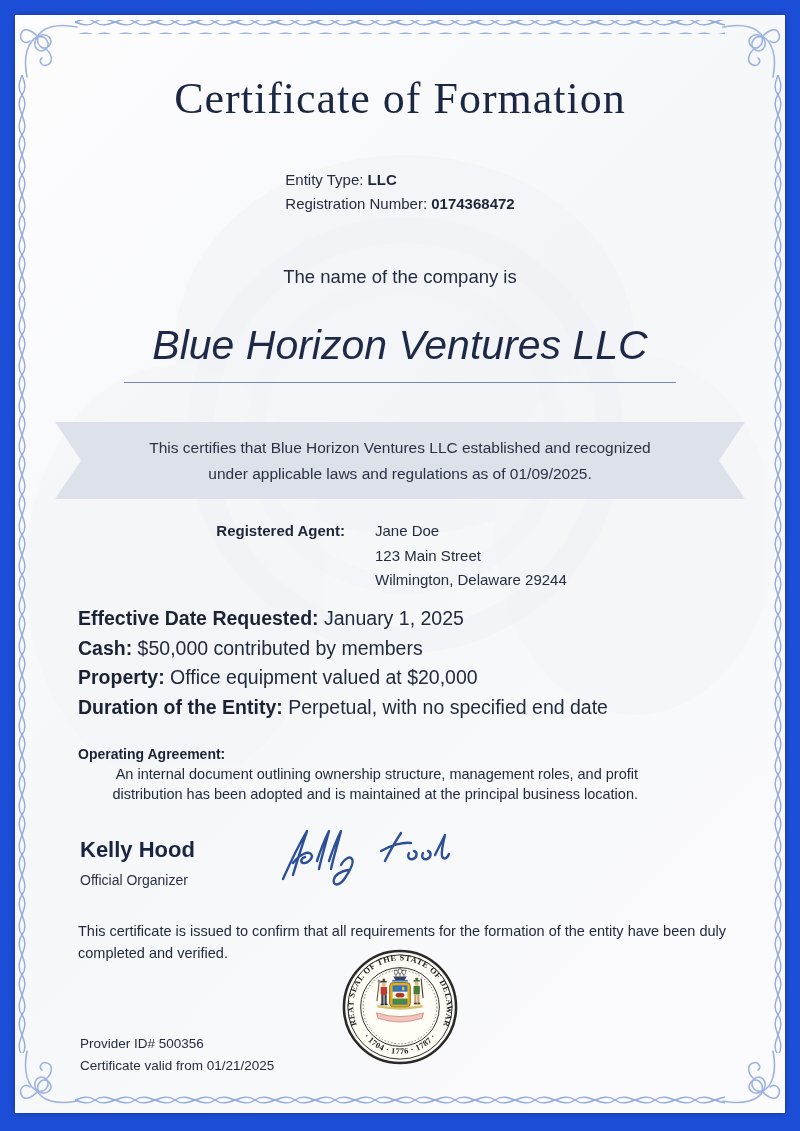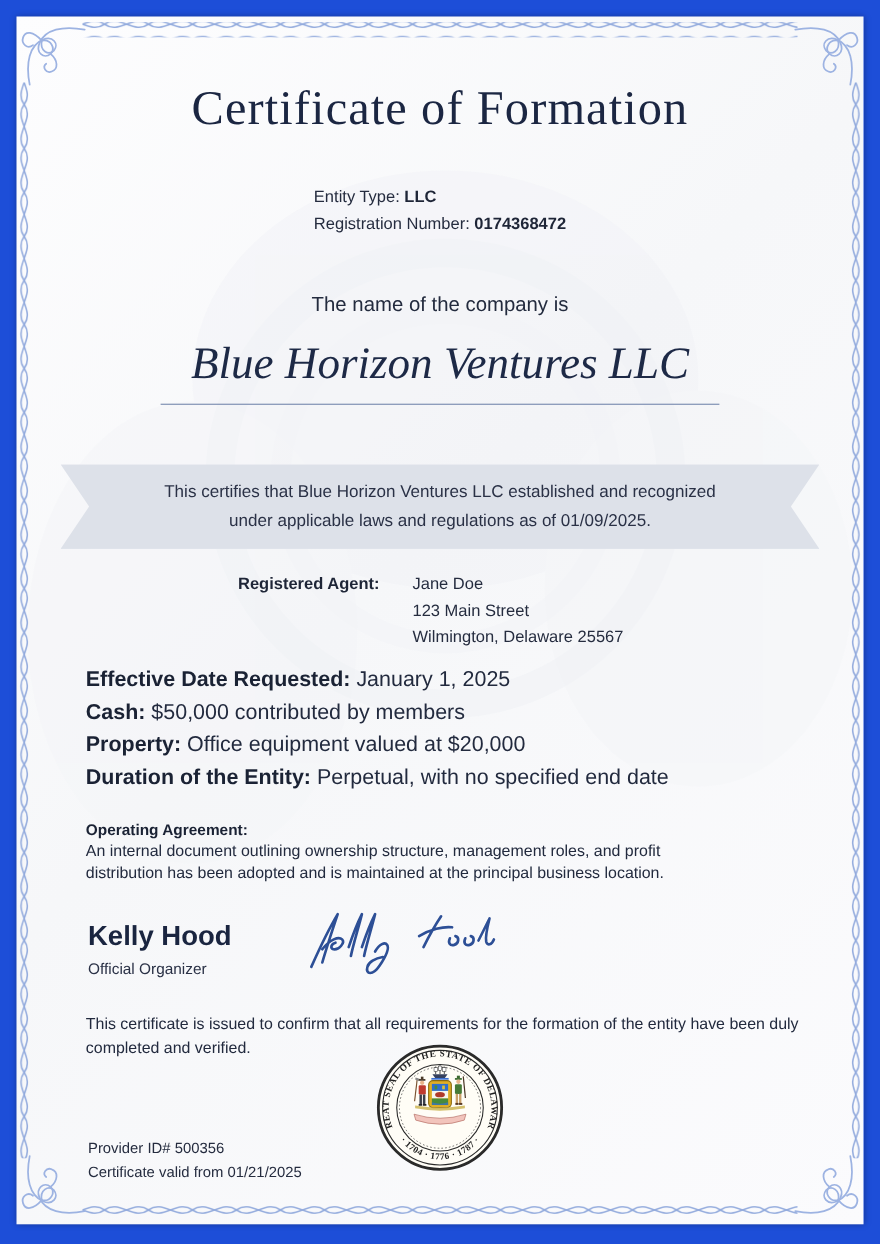--- a/index.html
+++ b/index.html
@@ -37,24 +37,25 @@
   }
   .entity-block strong { font-weight:700; color:#1e2537; }
 
   .name-intro {
     position:absolute; top:251px; left:0; width:100%;
     text-align:center; font-size:18.5px; color:#232b3e;
   }
   .company-wrap { position:absolute; top:291px; left:0; width:100%; text-align:center; }
   .company-name {
     display:inline-block;
-    font-family:Liberation Serif, serif; font-style:italic;
+    font-family:Liberation Sans, sans-serif; font-style:italic;
     font-size:41px; color:#1d2946;
     padding:0 28px 13px 28px;
     border-bottom:1px solid #7688ad;
+    margin-top:16px;
   }
 
   .ribbon {
     position:absolute; top:407px; left:40px; width:690px; height:77px;
     background:#dde1e9;
     clip-path:polygon(0 0, 100% 0, calc(100% - 26px) 50%, 100% 100%, 0 100%, 26px 50%);
     display:flex; flex-direction:column; justify-content:center; align-items:center;
     gap:2px;
   }
   .ribbon p { font-size:15.5px; line-height:24px; color:#2a3146; white-space:nowrap; }
@@ -64,23 +65,23 @@
     width:330px; text-align:right; flex:0 0 330px;
     font-size:15px; font-weight:700; color:#1e2537; line-height:24.5px;
   }
   .agent-values { margin-left:30px; font-size:15px; line-height:24.5px; color:#252c3f; }
 
   .details { position:absolute; top:589px; left:63px; font-size:19.5px; line-height:29.5px; color:#222a3e; }
   .details strong { font-weight:700; color:#1a2234; }
 
   .oa { position:absolute; top:730px; left:63px; width:580px; color:#222a3e; }
   .oa-label { font-size:14px; font-weight:700; line-height:19px; color:#1a2234; }
-  .oa-text { font-size:14.5px; line-height:20px; width:560px; }
-
-  .sig-name { position:absolute; top:822px; left:65px; font-size:25px; font-weight:700; color:#1a2540; }
+  .oa-text { font-size:14.5px; line-height:20px; width:560px;text-align:right; }
+
+  .sig-name { position:absolute; top:822px; left:65px; font-size:22px; font-weight:700; color:#1a2540; }
   .sig-role { position:absolute; top:857px; left:65px; font-size:14px; color:#2a3146; }
   .sig-svg { position:absolute; top:806px; left:258px; }
 
   .closing { position:absolute; top:905px; left:63px; width:648px; font-size:14.5px; line-height:22px; color:#222a3e; }
 
   .seal { position:absolute; top:933px; left:50%; transform:translateX(-50%); }
 
   .footer-block { position:absolute; top:1018px; left:65px; font-size:13.5px; line-height:22px; color:#252c3f; }
 </style>
 </head>
@@ -148,21 +149,21 @@
       <div class="ribbon">
         <p>This certifies that Blue Horizon Ventures LLC established and recognized</p>
         <p>under applicable laws and regulations as of 01/09/2025.</p>
       </div>
 
       <div class="agent-row">
         <div class="agent-label">Registered Agent:</div>
         <div class="agent-values">
           <p>Jane Doe</p>
           <p>123 Main Street</p>
-          <p>Wilmington, Delaware 25567</p>
+          <p>Wilmington, Delaware 29244</p>
         </div>
       </div>
 
       <div class="details">
         <p><strong>Effective Date Requested:</strong>
           <span>January 1, 2025</span></p>
         <p><strong>Cash:</strong>
           <span>$50,000 contributed by members</span></p>
         <p><strong>Property:</strong>
           <span>Office equipment valued at $20,000</span></p>

